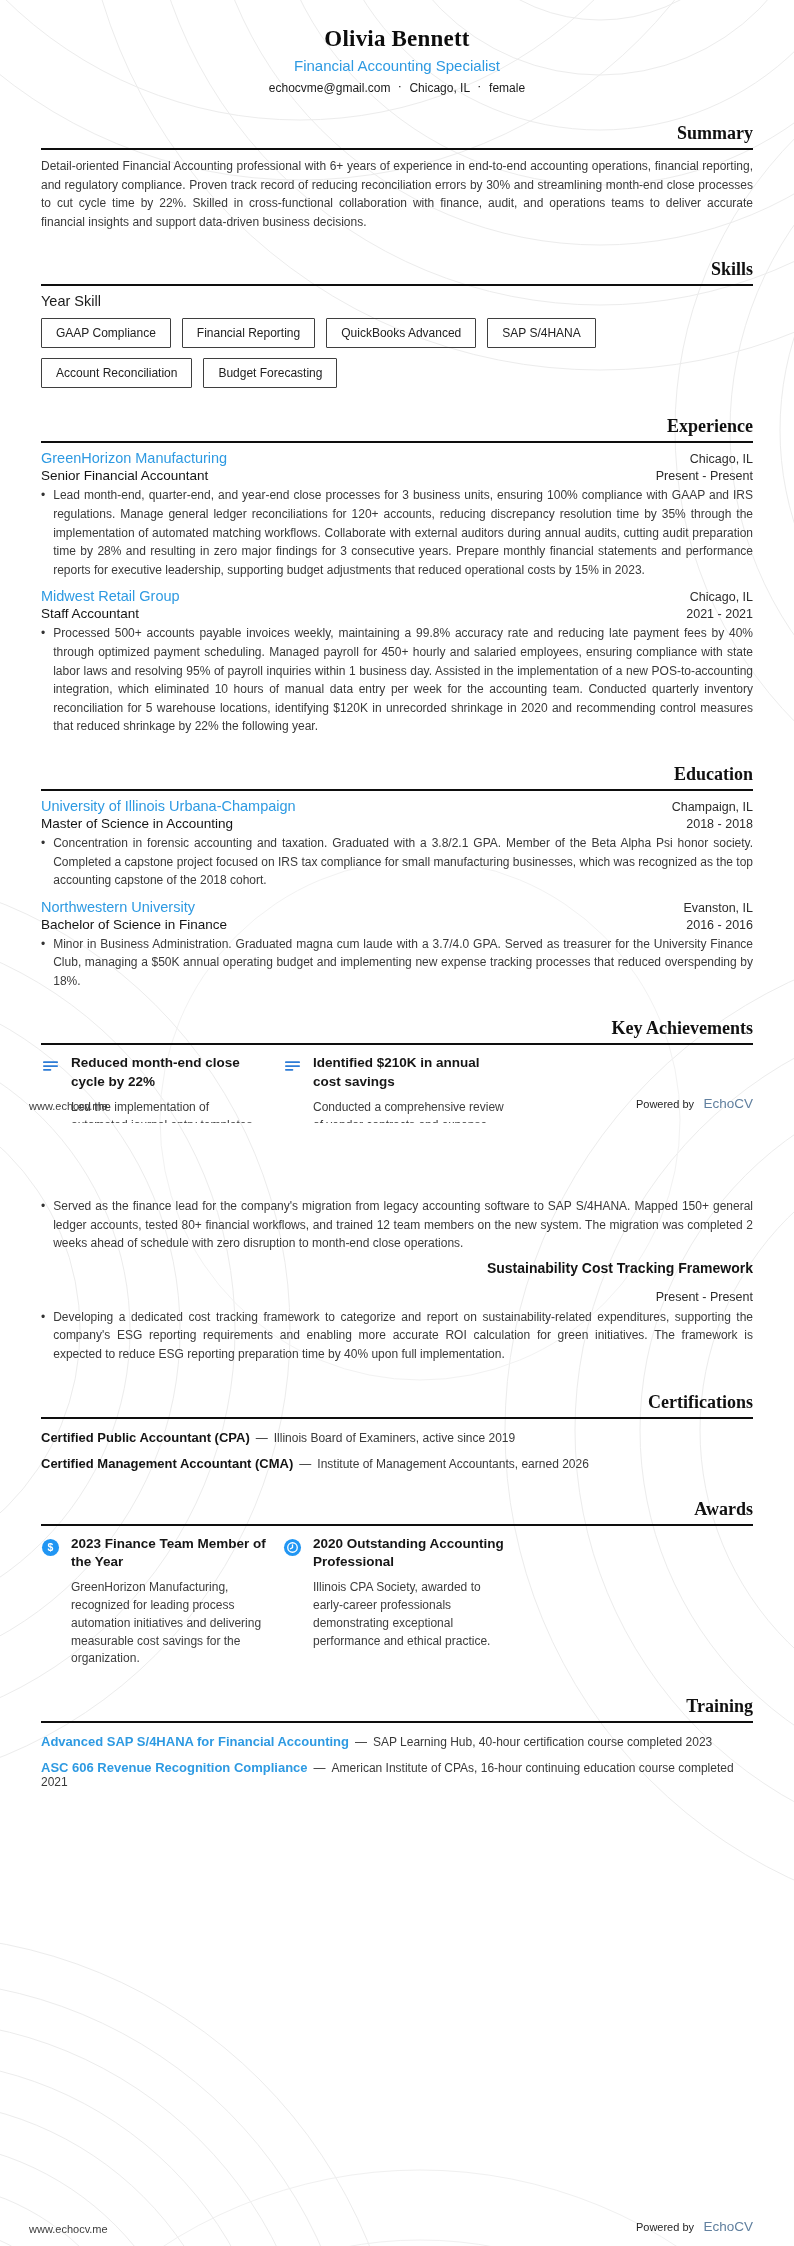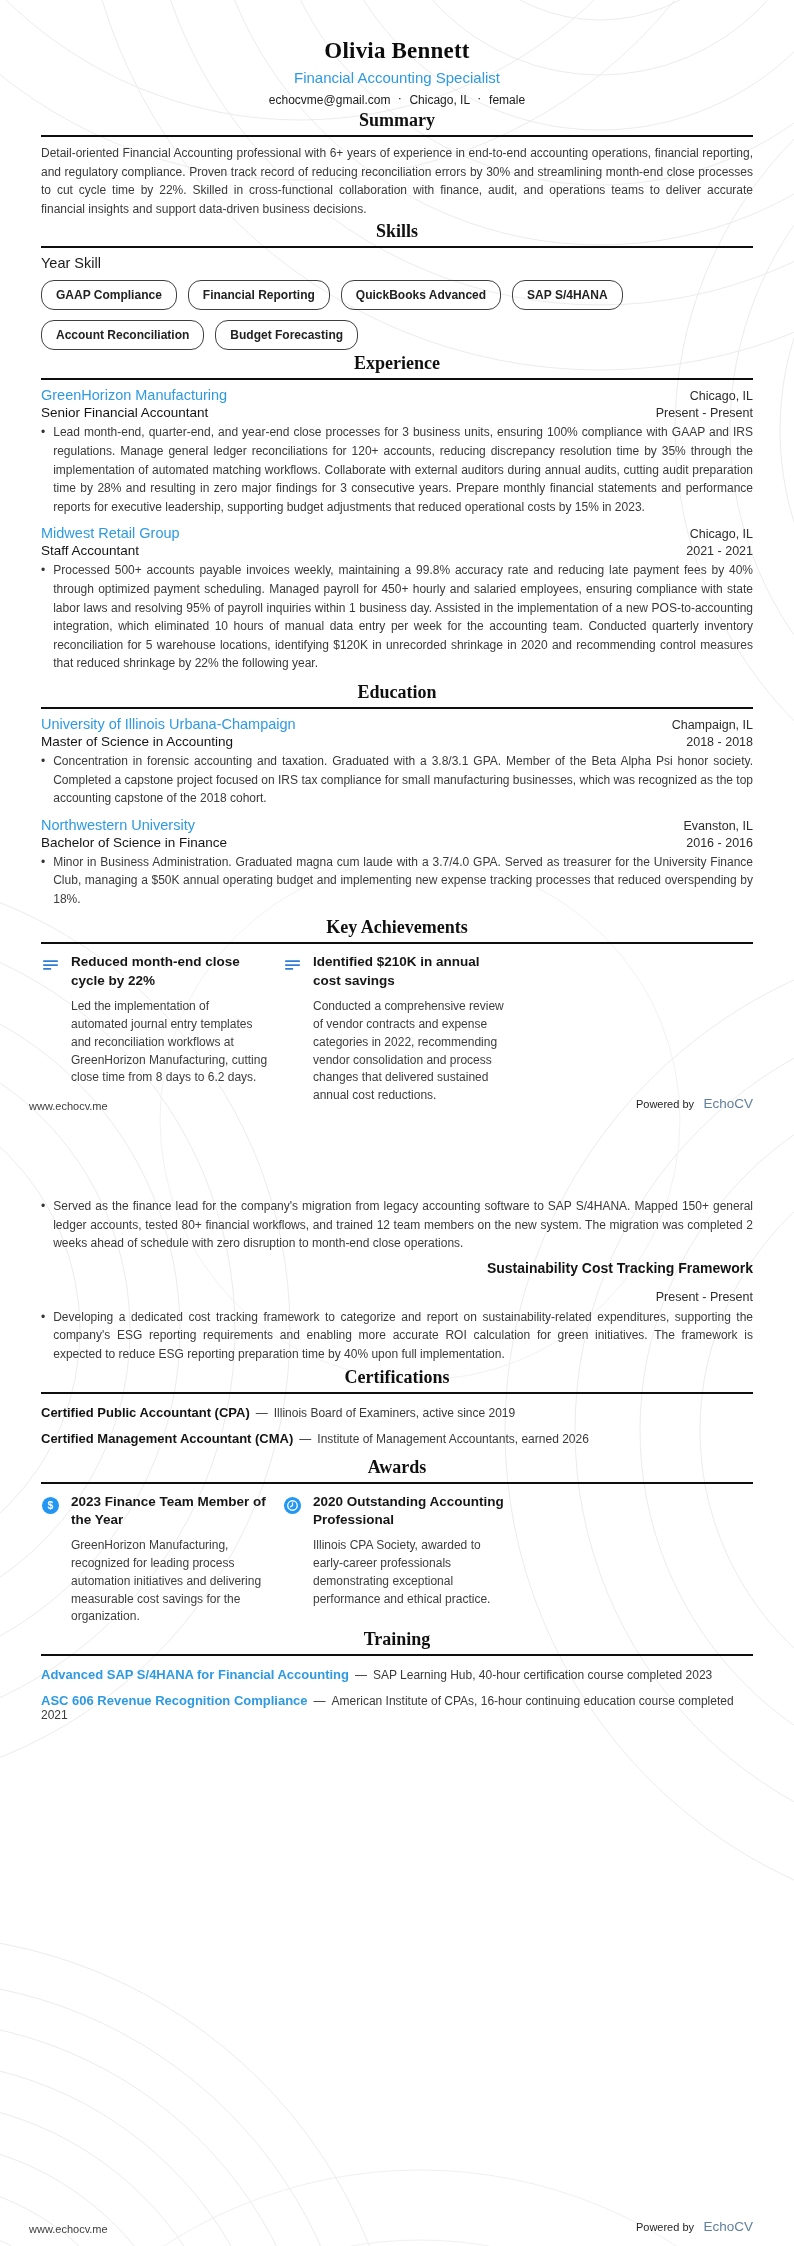--- a/index.html
+++ b/index.html
@@ -4,41 +4,41 @@
 <style>
   html,body{margin:0;padding:0;background:#ffffff;}
   body{
     width:794px;height:2246px;position:relative;overflow:hidden;
     font-family:"Liberation Sans",sans-serif;color:#222;
     -webkit-font-smoothing:antialiased;
   }
   .bg-wrap{position:absolute;inset:0;z-index:0;pointer-events:none;}
   .doc{position:relative;z-index:1;}
   .page{position:relative;width:794px;height:1123px;box-sizing:border-box;
-        padding:36px 41px 0;overflow:hidden;}
+        padding:24px 41px 0;overflow:hidden;}
   .page--2{padding-top:70px;}
 
   
   .name{font-family:"Liberation Serif",serif;font-weight:700;font-size:23px;
         text-align:center;margin:2px 0 0;color:#0d0d0d;letter-spacing:.2px;}
   .job-title{text-align:center;color:#2e9ae2;font-size:15px;margin-top:5px;font-weight:500;}
   .contact{text-align:center;font-size:12px;color:#1a1a1a;margin-top:7px;}
   .sep{display:inline-block;margin:0 8px;font-weight:700;font-size:9px;vertical-align:2px;color:#222;}
 
   
   .sec-h{font-family:"Liberation Serif",serif;font-weight:700;font-size:18px;
-         text-align:center;margin:3px 0 4px;color:#101010;}
+         text-align:right;margin:28px 0 4px;color:#101010;}
   .sec-rule{border:none;border-top:2.5px solid #0e0e0e;margin:0 0 7px;}
   .para{font-size:12px;line-height:1.55;color:#3a3a3a;text-align:justify;margin:5px 0 0;}
 
   
   .skill-label{font-size:14.5px;font-weight:500;color:#1b1b1b;margin-top:6px;}
   .chips{display:flex;flex-wrap:wrap;gap:10px 11px;margin-top:9px;}
-  .chip{border:1.5px solid #3f3f3f;border-radius:13px;padding:7px 14px;
-        font-size:12px;color:#222;background:transparent;font-weight:bold;}
+  .chip{border:1.5px solid #3f3f3f;border-radius:1px;padding:7px 14px;
+        font-size:12px;color:#222;background:transparent;}
 
   
   .entry{margin-top:5px;margin-bottom:9px;}
   .head-row{display:flex;justify-content:space-between;align-items:baseline;}
   .company{color:#2e9ae2;font-size:14.5px;font-weight:500;}
   .loc,.dates{font-size:12.5px;color:#2c2c2c;white-space:nowrap;}
   .role{font-size:13.5px;font-weight:400;color:#141414;margin-top:2px;}
   .bullet-row{display:flex;gap:8px;margin-top:3px;}
   .dot{flex:0 0 auto;color:#333;font-size:12px;line-height:1.6;}
   .dot::before{content:"\2022";}
@@ -187,21 +187,21 @@
         <div class="head-row">
           <span class="company">University of Illinois Urbana-Champaign</span>
           <span class="loc">Champaign, IL</span>
         </div>
         <div class="head-row">
           <span class="role">Master of Science in Accounting</span>
           <span class="dates">2018 - 2018</span>
         </div>
         <div class="bullet-row">
           <span class="dot"></span>
-          <p class="bullet-text">Concentration in forensic accounting and taxation. Graduated with a 3.8/3.1 GPA. Member of the Beta Alpha Psi honor society. Completed a capstone project focused on IRS tax compliance for small manufacturing businesses, which was recognized as the top accounting capstone of the 2018 cohort.</p>
+          <p class="bullet-text">Concentration in forensic accounting and taxation. Graduated with a 3.8/2.1 GPA. Member of the Beta Alpha Psi honor society. Completed a capstone project focused on IRS tax compliance for small manufacturing businesses, which was recognized as the top accounting capstone of the 2018 cohort.</p>
         </div>
       </div>
 
       <div class="entry">
         <div class="head-row">
           <span class="company">Northwestern University</span>
           <span class="loc">Evanston, IL</span>
         </div>
         <div class="head-row">
           <span class="role">Bachelor of Science in Finance</span>

